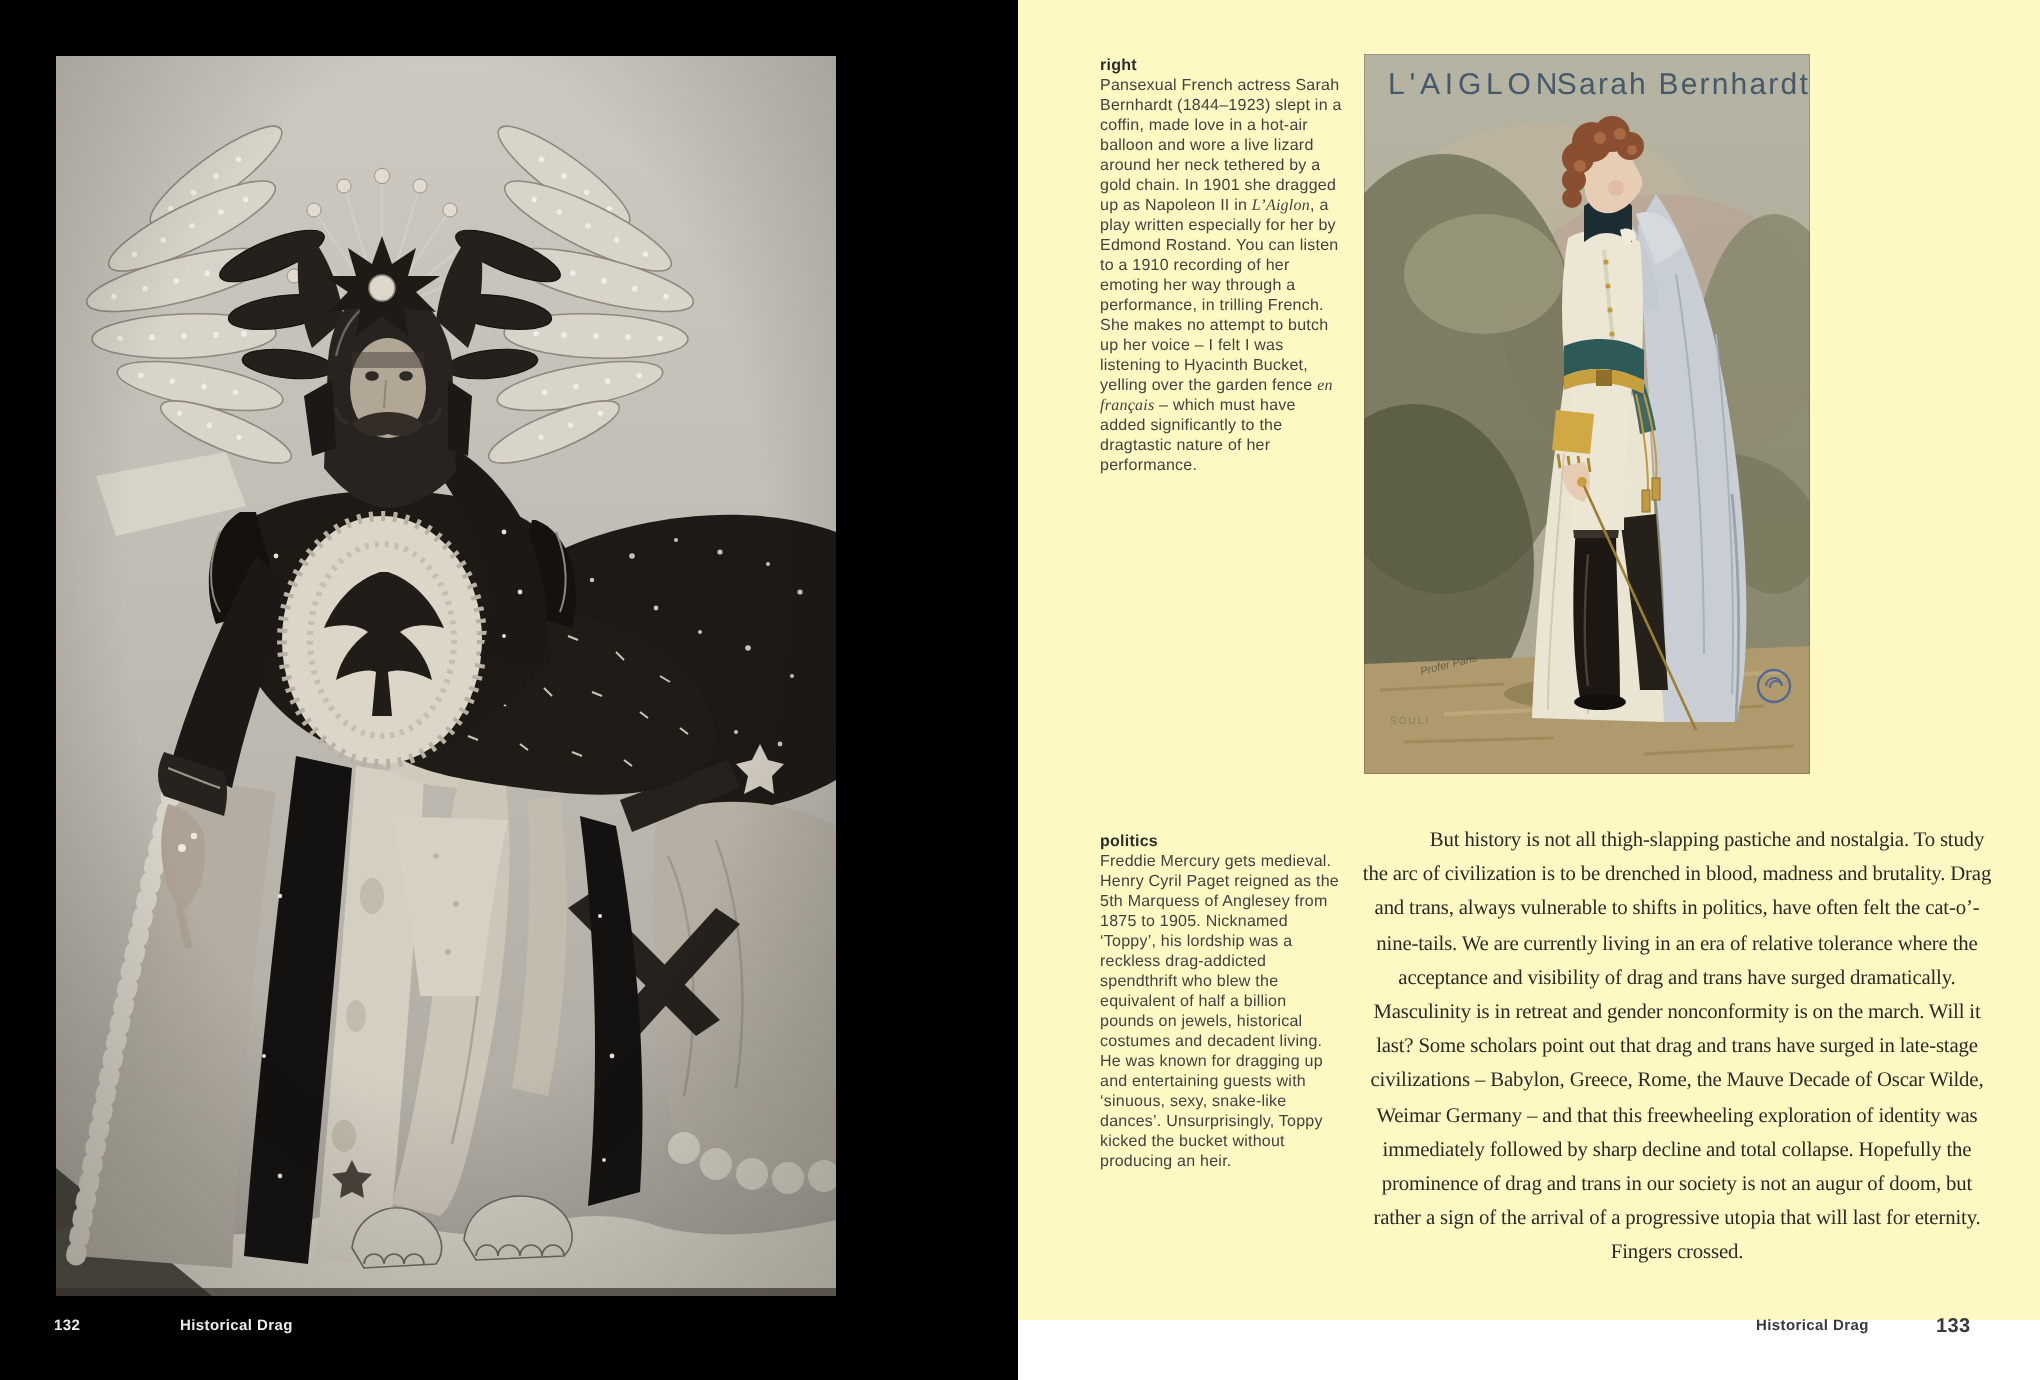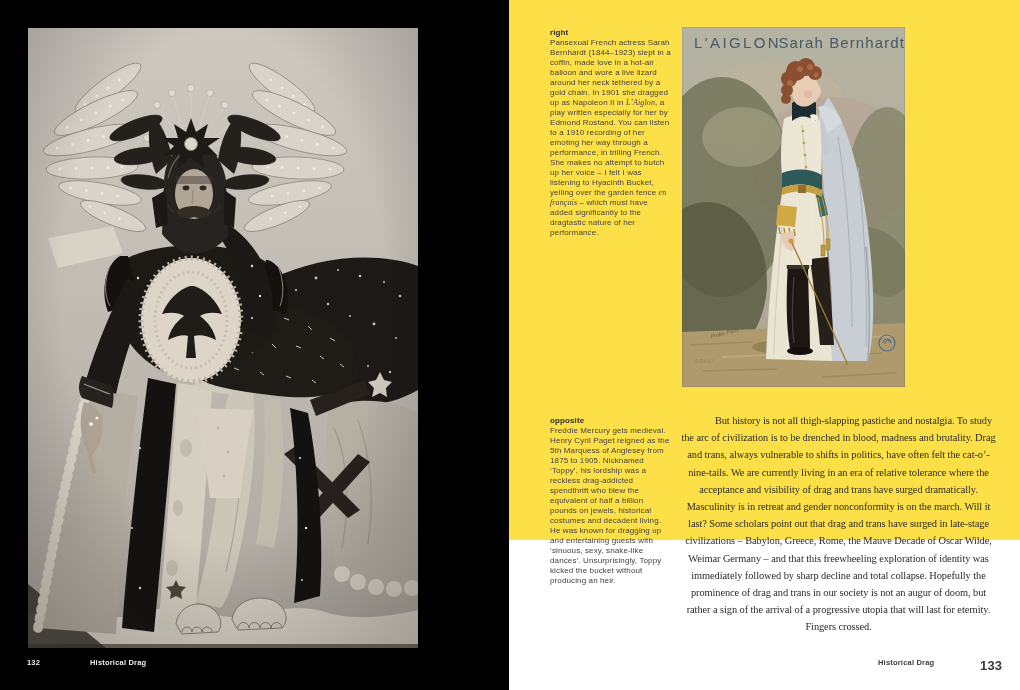--- a/index.html
+++ b/index.html
@@ -8,40 +8,40 @@
     background:#ffffff;font-family:"Liberation Sans",sans-serif;
   }
   
   .page-left{position:absolute;left:0;top:0;width:509px;height:690px;background:#000;}
   .photo-bw{position:absolute;left:28px;top:28px;width:390px;height:620px;margin:0;}
   .photo-bw svg{display:block;width:390px;height:620px;}
   .footer-left{position:absolute;left:0;top:658px;width:509px;height:14px;color:#ececec;}
   .footer-left .pgnum{position:absolute;left:27px;top:0;font-size:7.5px;font-weight:700;letter-spacing:.2px;}
   .footer-left .rhead{position:absolute;left:90px;top:0;font-size:7.5px;font-weight:700;letter-spacing:.2px;}
   
-  .page-right{position:absolute;left:509px;top:0;width:511px;height:540px;background:#fde047;}
+  .page-right{position:absolute;left:509px;top:0;width:511px;height:660px;background:#fef9c3;}
   .caption{position:absolute;left:41px;width:122px;color:#424242;font-size:8px;line-height:10px;letter-spacing:.12px;}
   .caption .cap-label{font-weight:700;color:#2d2d2d;}
   .caption p{margin:0;}
   .caption .it{font-style:italic;font-family:Liberation Serif, serif;}
   .caption-top{top:28px;}
   .caption-bottom{top:416px;}
   .postcard{position:absolute;left:173px;top:27px;width:223px;height:360px;margin:0;}
   .postcard svg{display:block;width:223px;height:360px;}
   .pc-title{position:absolute;top:7px;color:#46596a;font-weight:400;font-size:15px;}
   .pc-title-left{left:12px;letter-spacing:2.4px;}
   .pc-title-right{right:0;letter-spacing:1.1px;}
   .pc-sig{position:absolute;left:28px;top:303px;font-size:5.5px;font-style:italic;color:#55503f;transform:rotate(-14deg);opacity:.8;}
   .pc-souli{position:absolute;left:13px;top:331px;font-size:5px;letter-spacing:1px;color:#847b60;opacity:.9;}
   .bodytext{position:absolute;left:169px;top:412px;width:321px;color:#2b2a27;
     font-family:"Liberation Serif",serif;font-size:10.4px;line-height:17.2px;letter-spacing:-.08px;}
   .bodytext p{margin:0;text-indent:30px;text-align:center;}
   .footer-right{position:absolute;left:0;top:658px;width:511px;height:14px;color:#3a3a3a;}
   .footer-right .rhead{position:absolute;left:369px;top:0;font-size:7.5px;font-weight:700;letter-spacing:.2px;}
-  .footer-right .pgnum{position:absolute;left:471px;top:0;font-size:13px;font-weight:700;letter-spacing:.2px;}
+  .footer-right .pgnum{position:absolute;left:459px;top:0;font-size:10px;font-weight:700;letter-spacing:.2px;}
   
   .feather{fill:#d9d4c9;stroke:#8e887d;stroke-width:.8;}
   .featherDark{fill:#24201b;stroke:#14110e;stroke-width:.6;}
 </style>
 </head>
 <body>
 
 <div class="spread">
 
   <section class="page-left">
@@ -518,21 +518,21 @@
         </g>
         <rect x="0" y="0" width="223" height="360" fill="none" stroke="rgba(60,55,45,.25)" stroke-width="1"></rect>
       </svg>
       <span class="pc-title pc-title-left">L'AIGLON</span>
       <span class="pc-title pc-title-right">Sarah Bernhardt</span>
       <span class="pc-sig">Profer Paris</span>
       <span class="pc-souli">SOULI</span>
     </figure>
 
     <aside class="caption caption-bottom">
-      <div class="cap-label">opposite</div>
+      <div class="cap-label">politics</div>
       <p>Freddie Mercury gets medieval. Henry Cyril Paget reigned as the 5th Marquess of Anglesey from 1875 to 1905. Nicknamed ‘Toppy’, his lordship was a reckless drag-addicted spendthrift who blew the equivalent of half a billion pounds on jewels, historical costumes and decadent living. He was known for dragging up and entertaining guests with ‘sinuous, sexy, snake-like dances’. Unsurprisingly, Toppy kicked the bucket without producing an heir.</p>
     </aside>
 
     <article class="bodytext">
       <p>But history is not all thigh-slapping pastiche and nostalgia. To study the arc of civilization is to be drenched in blood, madness and brutality. Drag and trans, always vulnerable to shifts in politics, have often felt the cat-o’-nine-tails. We are currently living in an era of relative tolerance where the acceptance and visibility of drag and trans have surged dramatically. Masculinity is in retreat and gender nonconformity is on the march. Will it last? Some scholars point out that drag and trans have surged in late-stage civilizations – Babylon, Greece, Rome, the Mauve Decade of Oscar Wilde, Weimar Germany – and that this freewheeling exploration of identity was immediately followed by sharp decline and total collapse. Hopefully the prominence of drag and trans in our society is not an augur of doom, but rather a sign of the arrival of a progressive utopia that will last for eternity. Fingers crossed.</p>
     </article>
 
     <div class="footer-right">
       <span class="rhead">Historical Drag</span>
       <span class="pgnum">133</span>

